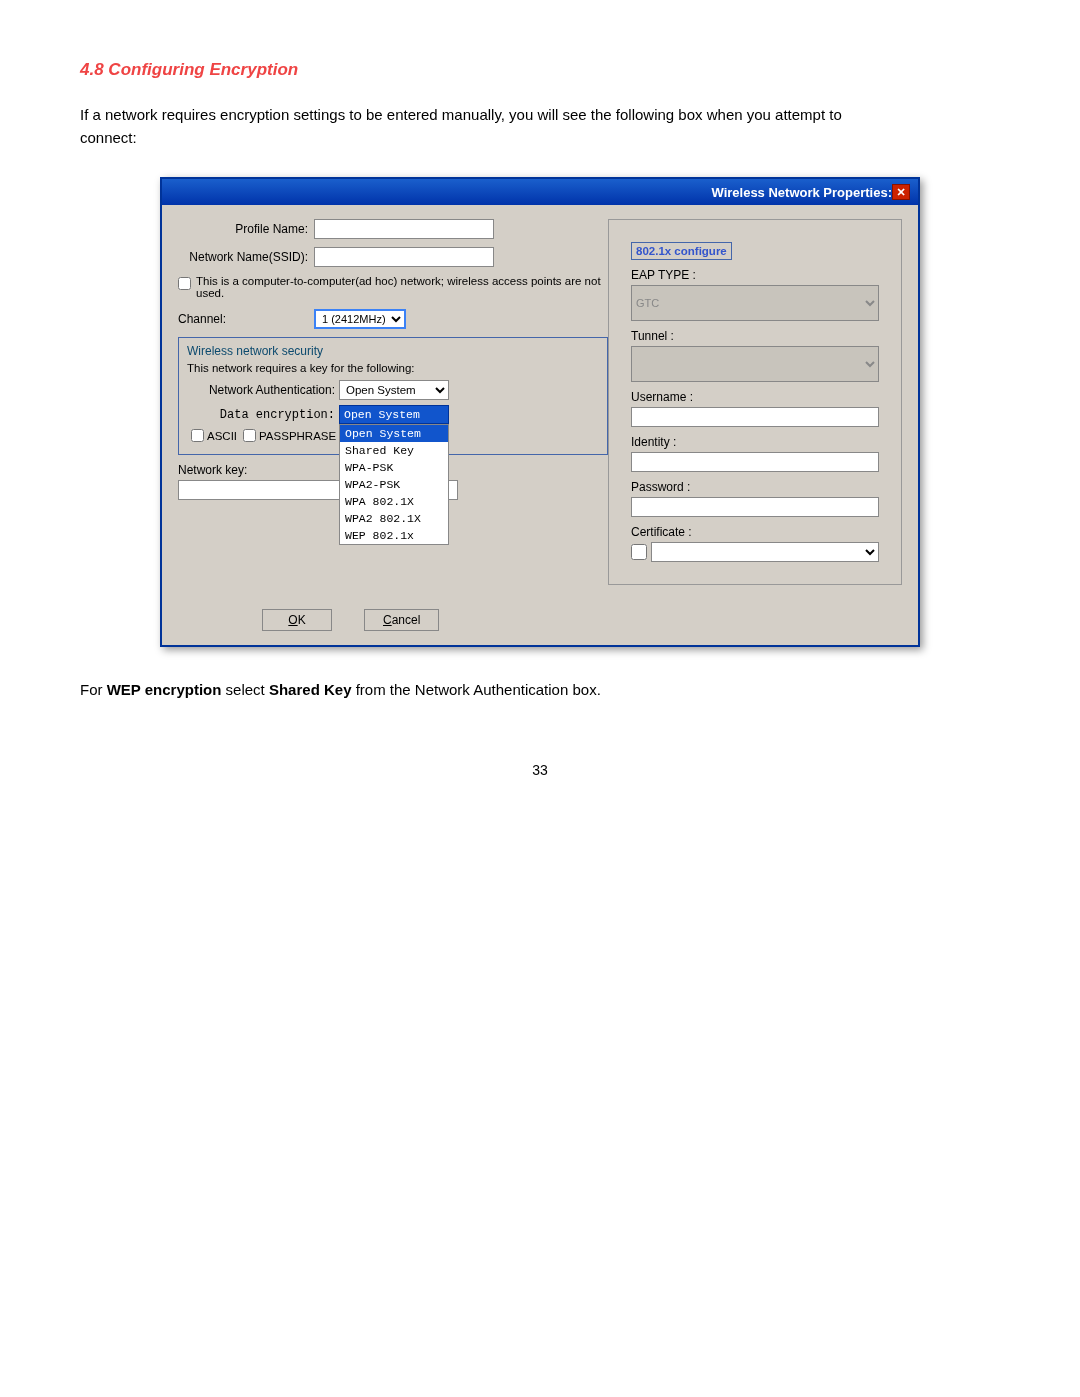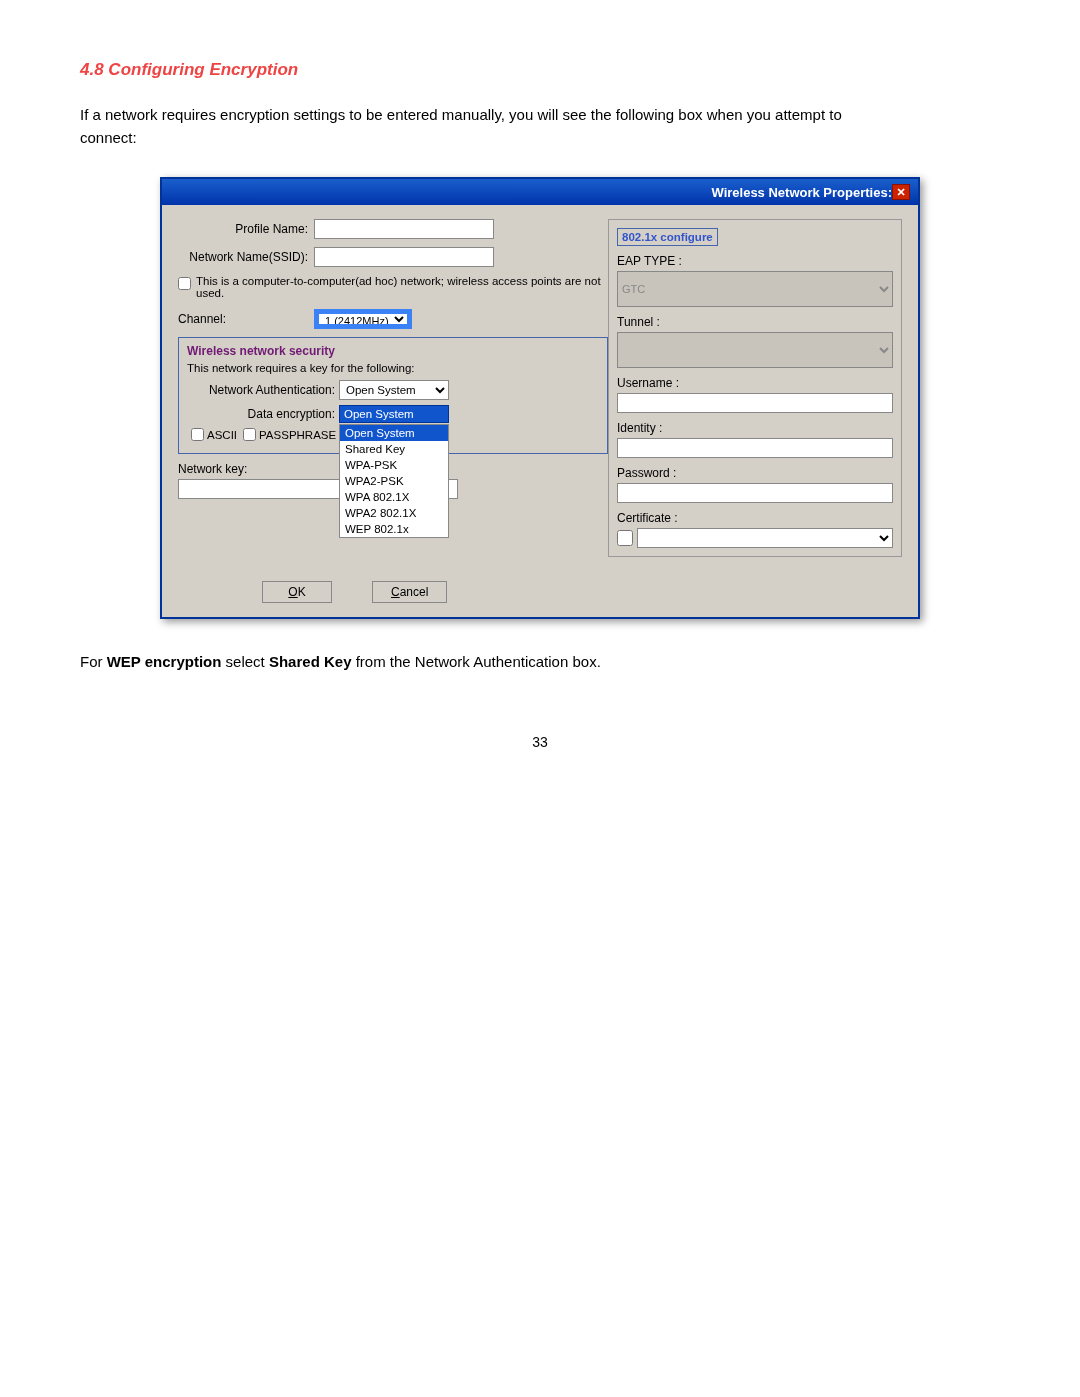--- a/index.html
+++ b/index.html
@@ -71,21 +71,21 @@
     }
 
     .dialog-left {
       flex: 0 0 430px;
     }
 
     .dialog-right {
       flex: 1;
       border: 1px solid #999;
       background: #d4cfc7;
-      padding: 8px;
+      padding: 22px;
     }
 
     .form-row {
       display: flex;
       align-items: center;
       margin-bottom: 8px;
     }
 
     .form-label {
       font-size: 12px;
@@ -126,35 +126,35 @@
     .channel-label {
       font-size: 12px;
       text-align: left;
       margin-right: 6px;
       min-width: 130px;
     }
 
     .channel-select {
       font-size: 11px;
       height: 20px;
-      border: 5px solid #3b82f6;
+      border: 2px solid #3b82f6;
       background: white;
       padding: 0 2px;
     }
 
     .security-group {
       border: 1px solid #4466aa;
       padding: 6px 8px;
       margin-bottom: 8px;
     }
 
     .security-group-label {
-      color: #701a75;
-      font-size: 12px;
-      font-weight: bold;
+      color: #0c4a6e;
+      font-size: 12px;
+      font-weight: normal;
       margin-bottom: 4px;
     }
 
     .security-desc {
       font-size: 11.5px;
       margin-bottom: 6px;
     }
 
     .auth-row {
       display: flex;
@@ -214,20 +214,21 @@
 
     .dropdown-item.selected {
       background: #1155cc;
       color: white;
     }
 
     .enc-row {
       display: flex;
       align-items: center;
       margin-bottom: 5px;
+      font-family: Liberation Mono, monospace;
     }
 
     .enc-label {
       font-size: 12px;
       text-align: right;
       margin-right: 4px;
       min-width: 148px;
     }
 
     .ascii-row {
@@ -293,21 +294,21 @@
       background: white;
       font-size: 11px;
       padding: 1px 3px;
       display: block;
     }
 
     
     .dialog-buttons {
       display: flex;
       justify-content: flex-start;
-      gap: 40px;
+      gap: 32px;
       padding: 10px 16px 14px 100px;
     }
 
     .dialog-btn {
       background: #d4cfc7;
       border: 1px solid #888;
       font-size: 12px;
       padding: 3px 18px;
       cursor: pointer;
       min-width: 70px;

